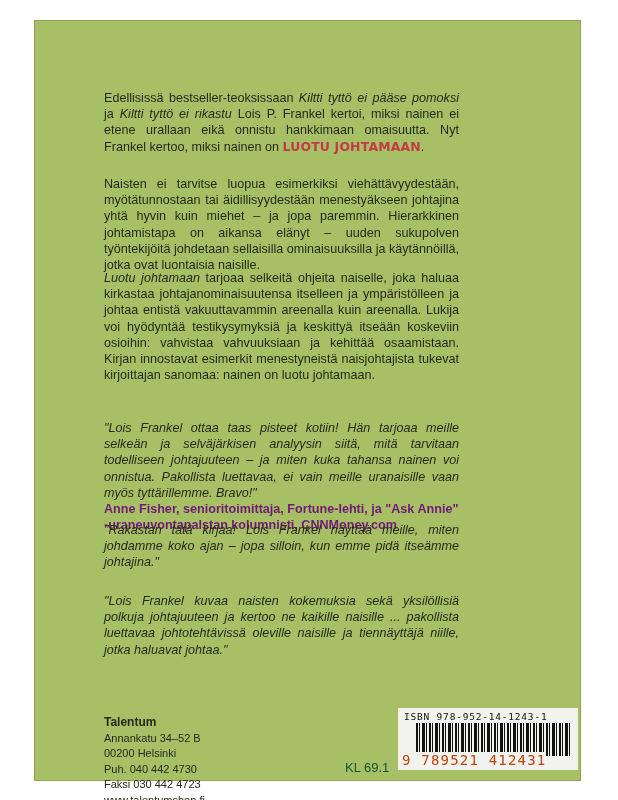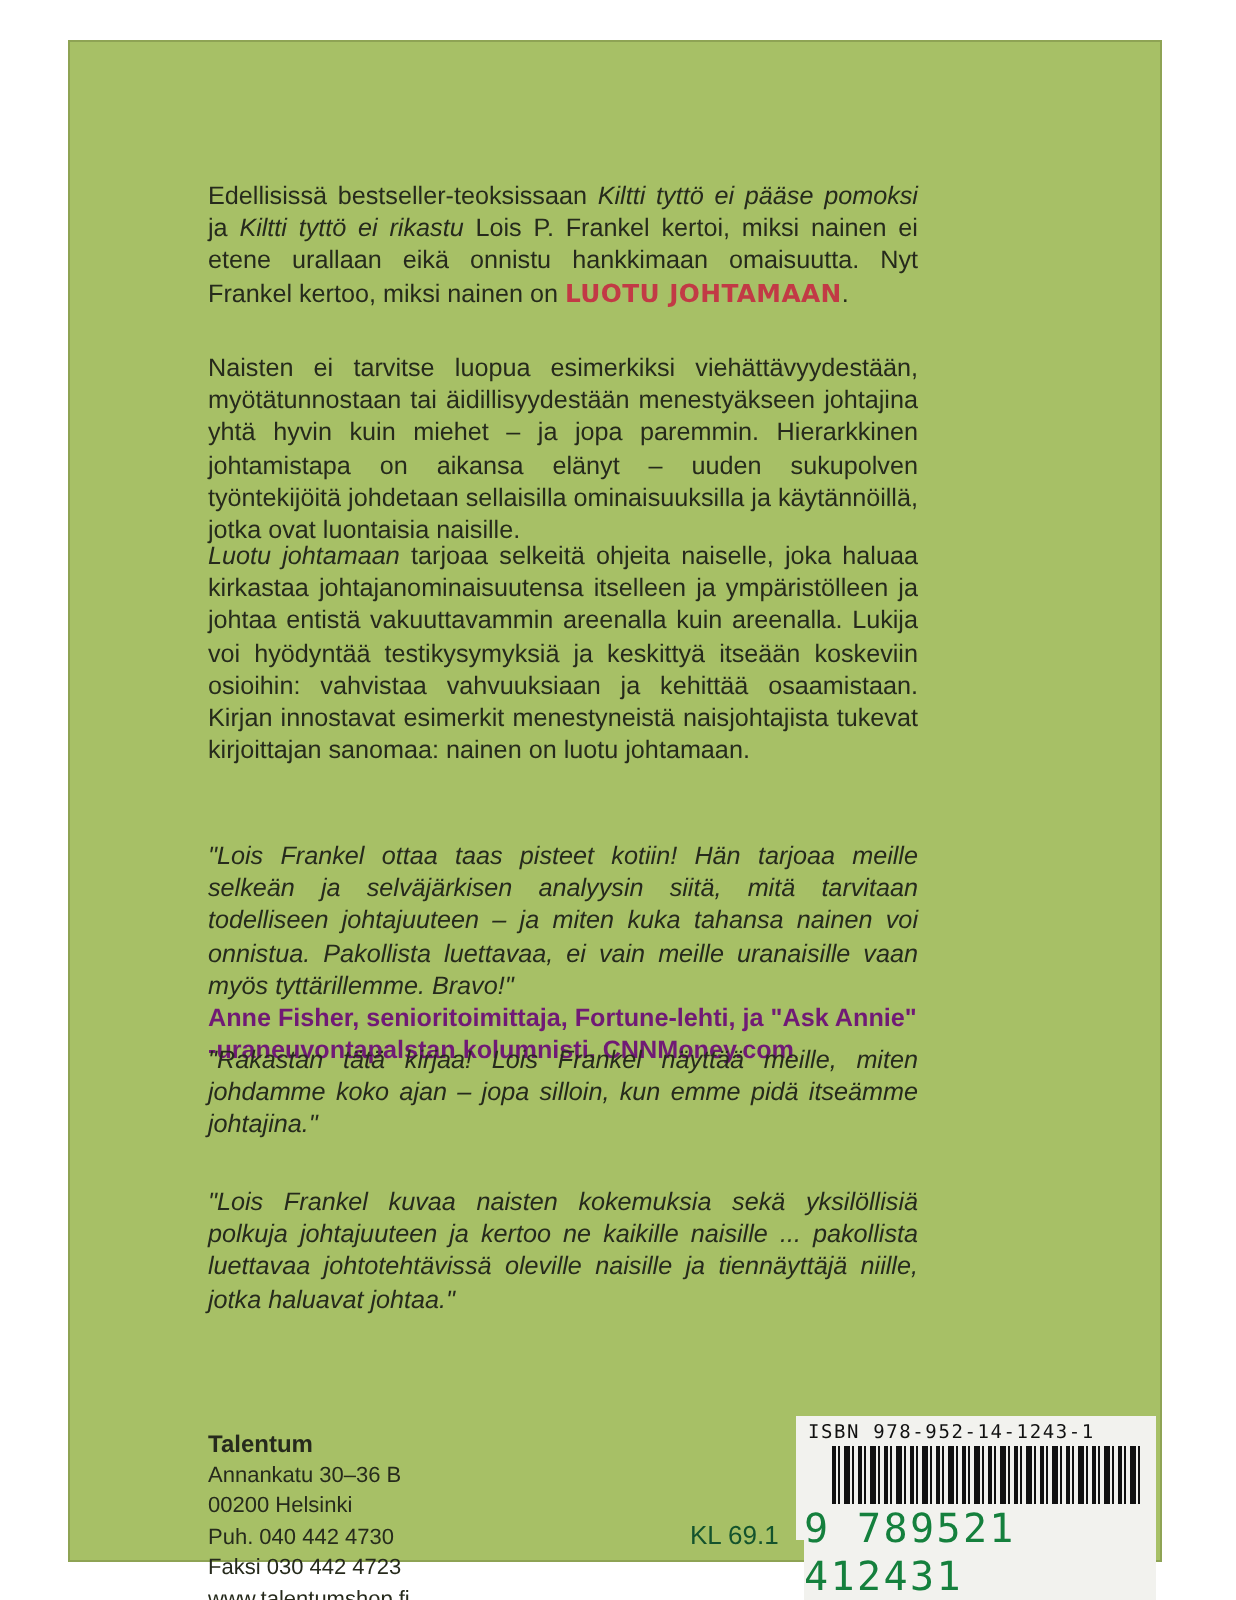--- a/index.html
+++ b/index.html
@@ -35,21 +35,21 @@
       position:absolute; left:364px; top:688px; width:180px; height:62px; background:#f2f2ee;
     }
     .isbn-text {
       position:absolute; left:6px; top:3px; font-family:"DejaVu Sans Mono", monospace; font-size:9.5px; letter-spacing:0.8px; color:#111;
     }
     .bars {
       position:absolute; left:18px; top:15px; width:156px; height:33px;
       background: repeating-linear-gradient(90deg,#111 0 2px,#f2f2ee 2px 3px,#111 3px 4px,#f2f2ee 4px 6px,#111 6px 9px,#f2f2ee 9px 10px,#111 10px 11px,#f2f2ee 11px 13px);
     }
     .digits {
-      position:absolute; left:4px; top:44px; font-family:"DejaVu Sans Mono", monospace; font-size:20px; letter-spacing:1.2px; color:#15803d; background:#f2f2ee;
+      position:absolute; left:4px; top:44px; font-family:"DejaVu Sans Mono", monospace; font-size:14px; letter-spacing:1.2px; color:#c2410c; background:#f2f2ee;
     }
   </style>
 </head>
 <body>
 
 <div class="cover">
 
   <div class="text p1">
     <span>Edellisissä bestseller-teoksissaan </span><i>Kiltti tyttö ei pääse pomoksi</i><span> ja </span><i>Kiltti tyttö ei rikastu</i><span> Lois P. Frankel kertoi, miksi nainen ei etene urallaan eikä onnistu hankkimaan omaisuutta. Nyt Frankel kertoo, miksi nainen on </span><span class="accent">LUOTU JOHTAMAAN</span><span>.</span>
   </div>
@@ -68,21 +68,21 @@
   <div class="text q2">
     <span class="quote">"Rakastan tätä kirjaa! Lois Frankel näyttää meille, miten johdamme koko ajan – jopa silloin, kun emme pidä itseämme johtajina."</span>
   </div>
 
   <div class="text q3">
     <span class="quote">"Lois Frankel kuvaa naisten kokemuksia sekä yksilöllisiä polkuja johtajuuteen ja kertoo ne kaikille naisille ... pakollista luettavaa johtotehtävissä oleville naisille ja tiennäyttäjä niille, jotka haluavat johtaa."</span>
   </div>
 
   <div class="publisher">
     <div class="name">Talentum</div>
-    <div>Annankatu 30–36 B</div>
+    <div>Annankatu 34–52 B</div>
     <div>00200 Helsinki</div>
     <div>Puh. 040 442 4730</div>
     <div>Faksi 030 442 4723</div>
     <div>www.talentumshop.fi</div>
   </div>
 
   <div class="kl">KL 69.1</div>
 
   <div class="barcode">
     <div class="isbn-text">ISBN 978-952-14-1243-1</div>

